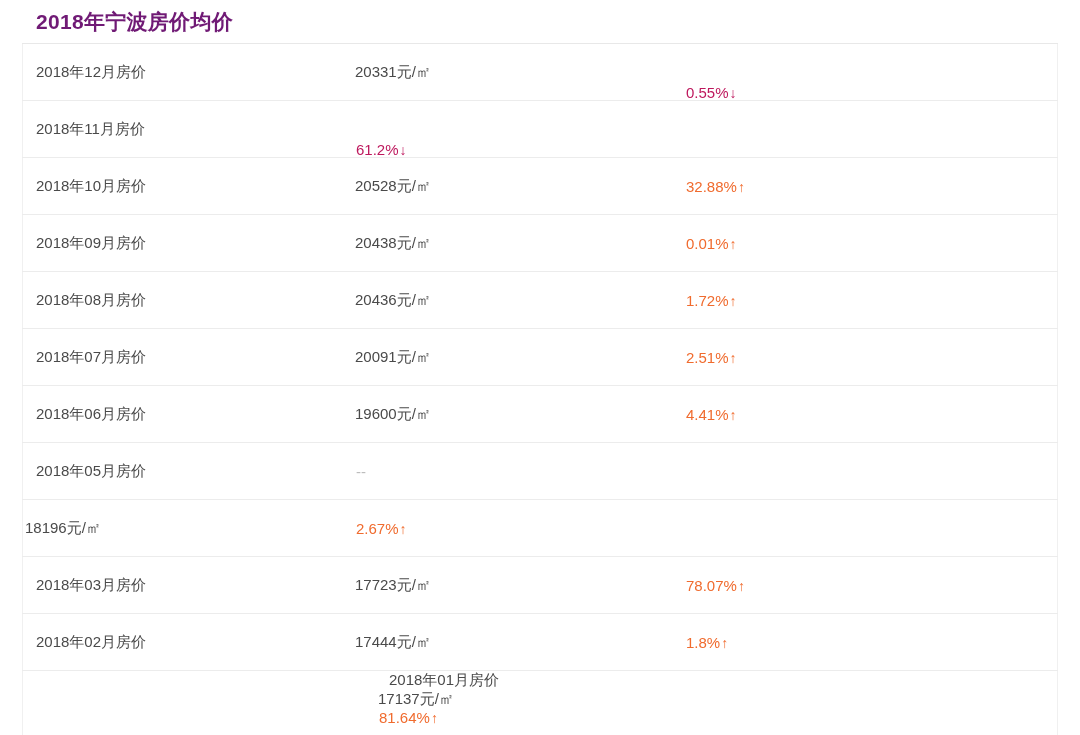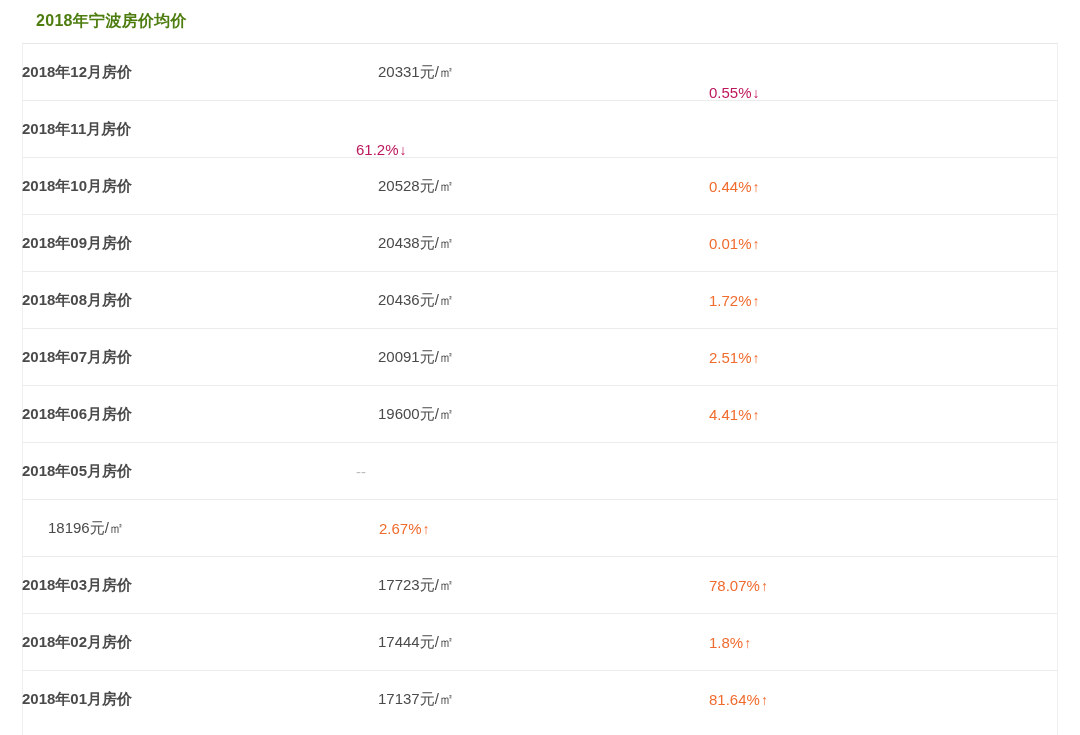--- a/index.html
+++ b/index.html
@@ -29,48 +29,48 @@
   }
   .title-row {
     height: 44px;
     display: flex;
     align-items: center;
     padding-left: 14px;
     box-sizing: border-box;
     border-bottom: 1px solid #e8e8e8;
   }
   .title-text {
-    font-size: 16px;
+    font-size: 21px;
     font-weight: bold;
-    color: #4d7c0f;
+    color: #701a75;
     letter-spacing: 0.3px;
   }
   .data-row {
     height: 57px;
     display: flex;
     align-items: center;
     border-bottom: 1px solid #ececec;
     box-sizing: border-box;
   }
   .data-row:last-child {
     border-bottom: none;
+    flex-direction: column;
   }
   .cell {
     font-size: 15px;
     color: #4a4a4a;
     box-sizing: border-box;
   }
   .cell-month {
     width: 330px;
-    font-weight: bold;
+    padding-left: 14px;
   }
   .cell-price {
     width: 330px;
     padding-left: 3px;
-    margin-left: 23px;
   }
   .cell-change {
     width: 330px;
     padding-left: 4px;
     font-size: 15px;
   }
   .up {
     color: #f06b2e;
   }
   .down {
@@ -120,21 +120,21 @@
           <div class="cell cell-price">20331元/㎡</div>
           <div class="cell cell-change down"><span>0.55%</span><span class="arrow">↓</span></div>
         </div>
         <div class="data-row">
           <div class="cell cell-month">2018年11月房价</div>
           <div class="cell cell-change down"><span>61.2%</span><span class="arrow">↓</span></div>
         </div>
         <div class="data-row">
           <div class="cell cell-month">2018年10月房价</div>
           <div class="cell cell-price">20528元/㎡</div>
-          <div class="cell cell-change up"><span>0.44%</span><span class="arrow">↑</span></div>
+          <div class="cell cell-change up"><span>32.88%</span><span class="arrow">↑</span></div>
         </div>
         <div class="data-row">
           <div class="cell cell-month">2018年09月房价</div>
           <div class="cell cell-price">20438元/㎡</div>
           <div class="cell cell-change up"><span>0.01%</span><span class="arrow">↑</span></div>
         </div>
         <div class="data-row">
           <div class="cell cell-month">2018年08月房价</div>
           <div class="cell cell-price">20436元/㎡</div>
           <div class="cell cell-change up"><span>1.72%</span><span class="arrow">↑</span></div>

